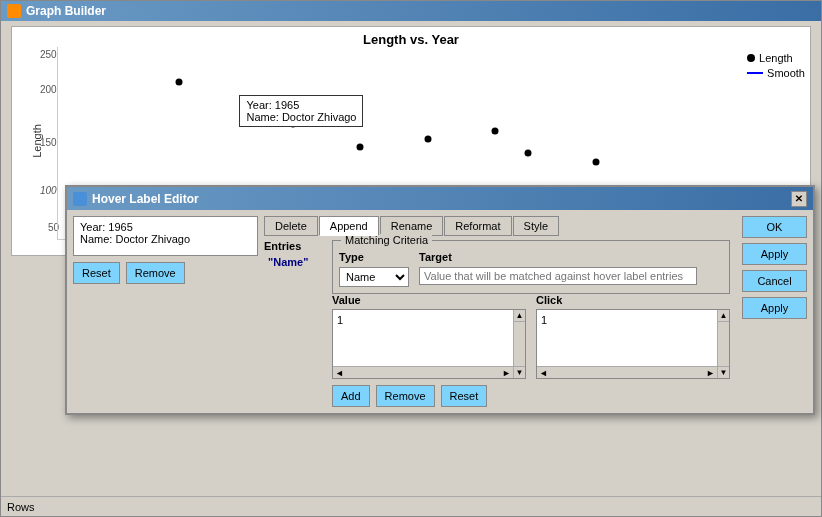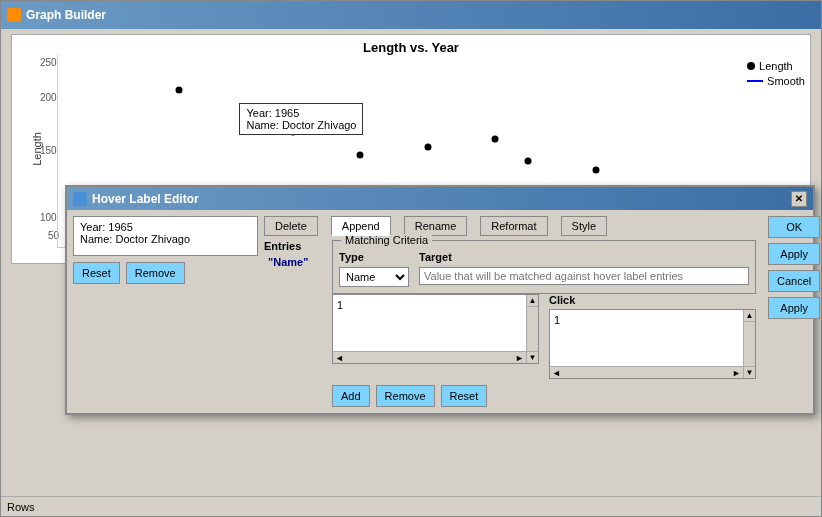--- a/index.html
+++ b/index.html
@@ -25,21 +25,21 @@
 
     .title-bar {
       background: linear-gradient(to right, #6b9ac4, #3a6ea5);
       color: white;
       padding: 3px 6px;
       display: flex;
       align-items: center;
       gap: 5px;
       font-weight: bold;
       font-size: 12px;
-      height: 28px;
+      height: 20px;
     }
 
     .title-bar-icon {
       width: 14px;
       height: 14px;
       background: #ff8c00;
       display: inline-block;
       border-radius: 2px;
     }
 
@@ -199,21 +199,21 @@
       gap: 6px;
     }
 
     
     .right-panel {
       flex: 1;
     }
 
     .tabs {
       display: flex;
-      gap: 13px;
+      gap: 1px;
       margin-bottom: 4px;
     }
 
     .tab {
       padding: 3px 10px;
       background: #d4d0c8;
       border: 1px solid #888;
       cursor: pointer;
       font-size: 11px;
     }
@@ -279,21 +279,21 @@
       background: white;
       border: 1px solid #888;
       width: 70px;
     }
 
     .mc-input {
       font-size: 11px;
       padding: 2px 4px;
       border: 1px solid #888;
       background: white;
-      width: 330px;
+      width: 278px;
       color: #aaa;
     }
 
     .value-click-row {
       display: flex;
       gap: 10px;
     }
 
     .vc-section {
       flex: 1;
@@ -398,21 +398,21 @@
   </div>
 
   <div class="graph-area">
     <div class="graph-title">Length vs. Year</div>
 
     <div class="y-axis-label">Length</div>
 
     <span class="tick-label" style="left:28px;top:22px;">250</span>
     <span class="tick-label" style="left:28px;top:57px;">200</span>
     <span class="tick-label" style="left:28px;top:110px;">150</span>
-    <span class="tick-label" style="left:28px;top:177px;">100</span>
+    <span class="tick-label" style="left:28px;top:158px;font-style:italic;">100</span>
     <span class="tick-label" style="left:36px;top:195px;">50</span>
 
     <div class="chart-inner">
 
       <div class="dot" style="left:18%;top:18%;"></div>
       <div class="dot" style="left:30%;top:30%;"></div>
       <div class="dot" style="left:35%;top:40%;"></div>
       <div class="dot" style="left:45%;top:52%;"></div>
       <div class="dot" style="left:55%;top:48%;"></div>
       <div class="dot" style="left:65%;top:44%;"></div>
@@ -496,20 +496,21 @@
               </div>
               <div class="mc-col">
                 <div class="mc-label">Target</div>
                 <input class="mc-input" type="text" placeholder="Value that will be matched against hover label entries" style="">
               </div>
             </div>
           </div>
 
           <div class="value-click-row">
             <div class="vc-section">
+              <div class="vc-label">Value</div>
               <div class="vc-list">
                 <div class="vc-list-inner">
                   <span>1</span>
                 </div>
                 <div class="vc-scrollbar">
                   <div style="width:100%;height:12px;background:#d4d0c8;border-bottom:1px solid #aaa;font-size:8px;text-align:center;line-height:12px;">▲</div>
                   <div style="width:100%;height:12px;background:#d4d0c8;border-top:1px solid #aaa;font-size:8px;text-align:center;line-height:12px;position:absolute;bottom:0;">▼</div>
                 </div>
                 <div class="vc-hscroll">
                   <span class="scroll-arrow">◄</span>

